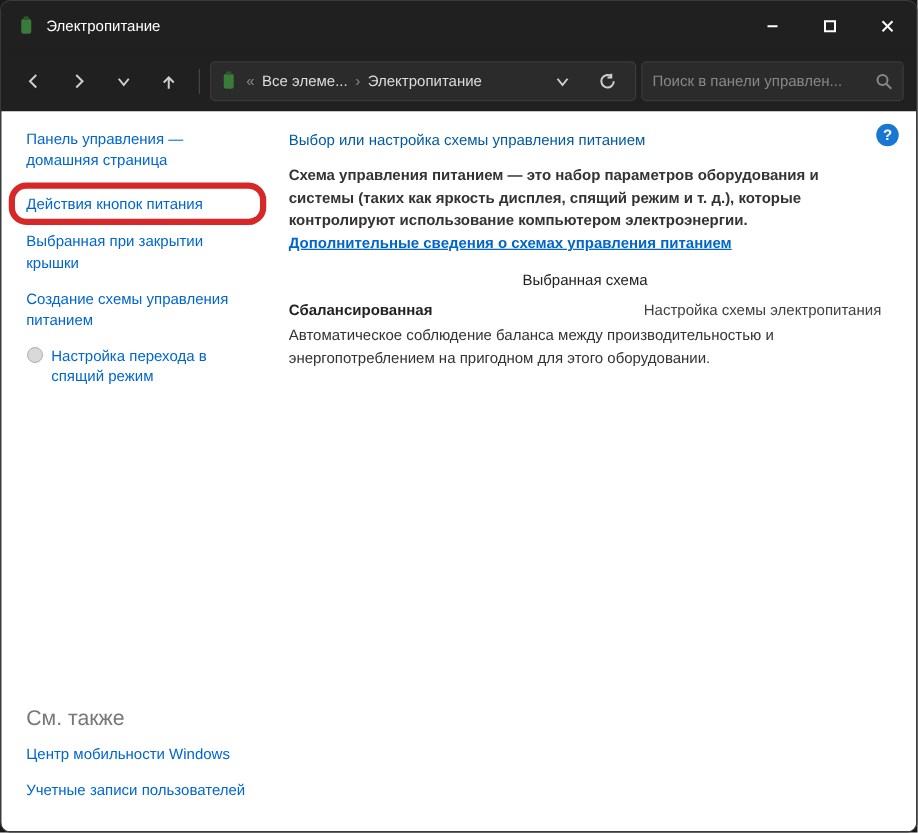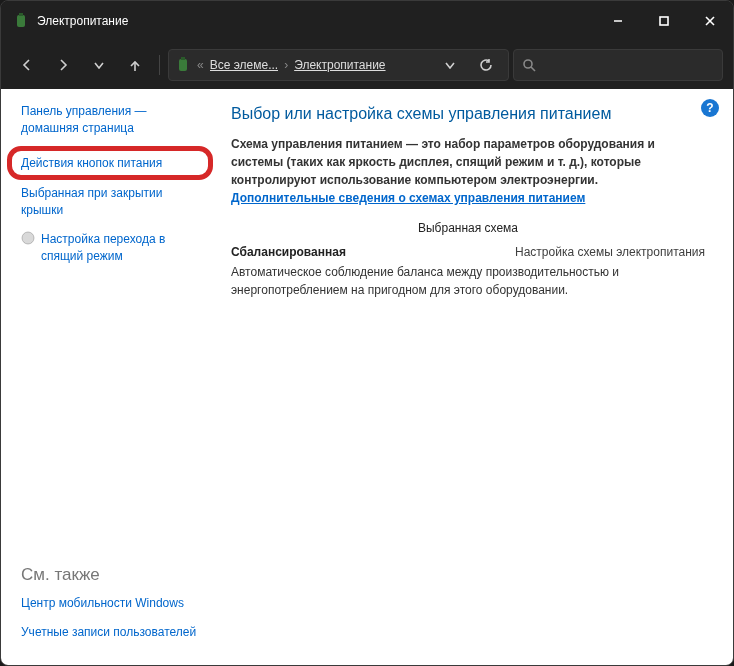--- a/index.html
+++ b/index.html
@@ -9,40 +9,40 @@
 .titlebar .title-text { flex: 1; }
 .titlebar .win-controls { display: flex; }
 .titlebar .win-btn { width: 46px; height: 40px; display: flex; align-items: center; justify-content: center; color: #fff; cursor: pointer; }
 
 .toolbar { height: 48px; background: #202020; display: flex; align-items: center; padding: 0 10px; gap: 4px; }
 .nav-btn { width: 32px; height: 32px; display: flex; align-items: center; justify-content: center; color: #cfcfcf; cursor: pointer; border-radius: 4px; }
 .nav-sep { width: 1px; height: 20px; background: #444; margin: 0 4px; }
 .breadcrumb { flex: 1; height: 32px; background: #2b2b2b; border: 1px solid #3a3a3a; border-radius: 4px; display: flex; align-items: center; padding: 0 6px; color: #ddd; font-size: 12px; gap: 4px; min-width: 0; }
 .breadcrumb .bc-icon { width: 16px; height: 16px; flex-shrink: 0; display: inline-flex; align-items: center; justify-content: center; }
 .breadcrumb .bc-sep { color: #888; padding: 0 2px; flex-shrink: 0; }
-.breadcrumb .bc-seg { cursor: pointer; white-space: nowrap; overflow: hidden; text-overflow: ellipsis; text-decoration: underline; }
+.breadcrumb .bc-seg { cursor: pointer; white-space: nowrap; overflow: hidden; text-overflow: ellipsis; }
 .breadcrumb .bc-seg.narrow { max-width: 82px; }
 .breadcrumb .refresh { margin-left: auto; }
 .searchbox { width: 210px; height: 32px; background: #2b2b2b; border: 1px solid #3a3a3a; border-radius: 4px; display: flex; align-items: center; padding: 0 8px; color: #888; font-size: 12px; gap: 6px; }
 .searchbox input { flex: 1; background: transparent; border: none; color: #ddd; font-size: 12px; outline: none; min-width: 0; }
 .searchbox input::placeholder { color: #888; }
 
 .content { display: flex; height: calc(666px - 40px - 48px - 2px); background: #fff; }
 .sidebar { width: 218px; padding: 14px 12px 12px 20px; font-size: 12px; color: #0066cc; display: flex; flex-direction: column; }
 .sidebar .link { cursor: pointer; margin-bottom: 12px; line-height: 1.4; }
 .sidebar .link.highlighted { position: relative; padding: 6px 8px; margin-left: -8px; margin-bottom: 8px; }
 .sidebar .link.highlighted::after { content: ""; position: absolute; inset: -3px -6px; border: 5px solid #d62828; border-radius: 14px; pointer-events: none; }
 .sidebar .link.with-icon { display: flex; gap: 6px; }
 .sidebar .link.with-icon .dot { width: 14px; height: 14px; flex-shrink: 0; display: inline-flex; align-items: center; justify-content: center; }
 .sidebar .spacer { flex: 1; }
 .sidebar .see-also { color: #777; font-size: 17px; margin-bottom: 10px; cursor: default; }
 
 .main { flex: 1; padding: 16px 28px 16px 12px; font-size: 12px; color: #333; position: relative; }
 .main .help-icon { position: absolute; top: 10px; right: 14px; width: 18px; height: 18px; border-radius: 50%; background: #1976d2; color: #fff; font-size: 12px; font-weight: bold; display: flex; align-items: center; justify-content: center; cursor: pointer; }
-.main h1 { color: #005a9e; font-weight: 400; font-size: 16px; margin-bottom: 12px; }
+.main h1 { color: #005a9e; font-weight: 400; font-size: 12px; margin-bottom: 12px; }
 .main .desc { line-height: 1.5; margin-bottom: 14px; font-weight: bold; }
 .main .desc a { color: #0066cc; text-decoration: underline; cursor: pointer; }
 .main .section-label { color: #222; margin-bottom: 10px; text-align: center; }
 .main .plan-row { display: flex; align-items: flex-end; justify-content: space-between; margin-bottom: 4px; }
 .main .plan-name { font-weight: 600; color: #222; }
 .main .plan-link { color: #404040; cursor: pointer; font-size: 12px; }
 .main .plan-desc { line-height: 1.5; color: #333; }
 .svg-icon { width: 14px; height: 14px; stroke: currentColor; fill: none; stroke-width: 1.6; }
 </style>
 </head>
@@ -116,32 +116,34 @@
         </svg>
       </span>
     <span class="nav-btn">
         <svg class="svg-icon" viewBox="0 0 14 14">
           <path d="M12 7a5 5 0 1 1-2-4"></path>
           <polyline points="10,1 10,4 7,4" fill="none"></polyline>
         </svg>
       </span>
   </div>
   <div class="searchbox">
+    <input placeholder="Поиск в панели управлен..." style="">
     <svg class="svg-icon" viewBox="0 0 14 14">
         <circle cx="6" cy="6" r="4"></circle>
         <line x1="9" y1="9" x2="13" y2="13"></line>
       </svg>
   </div>
 </div>
 
 <div class="content">
   <div class="sidebar">
     <div class="link">Панель управления — домашняя страница</div>
     <div class="link highlighted">Действия кнопок питания</div>
     <div class="link">Выбранная при закрытии крышки</div>
+    <div class="link">Создание схемы управления питанием</div>
     <div class="link with-icon">
       <span class="dot">
           <svg viewBox="0 0 14 14" width="14" height="14">
             <circle cx="7" cy="7" r="6" fill="#d9d9d9" stroke="#888" stroke-width="0.5"></circle>
           </svg>
         </span>
       <span>Настройка перехода в спящий режим</span>
     </div>
     <div class="spacer"></div>
     <div class="see-also">См. также</div>

